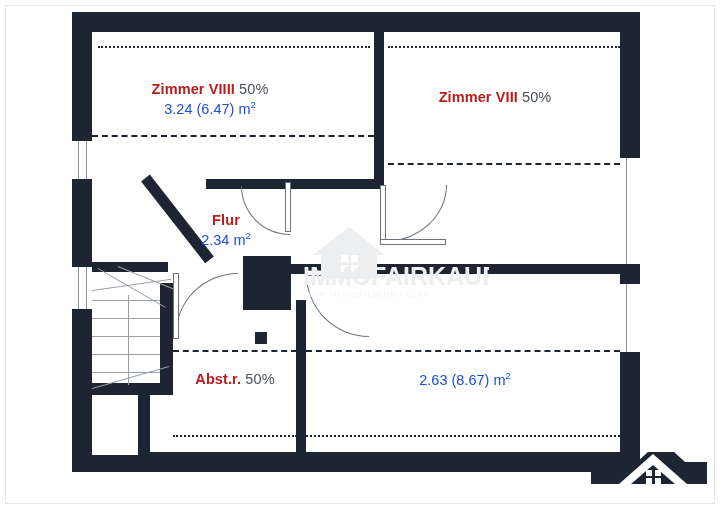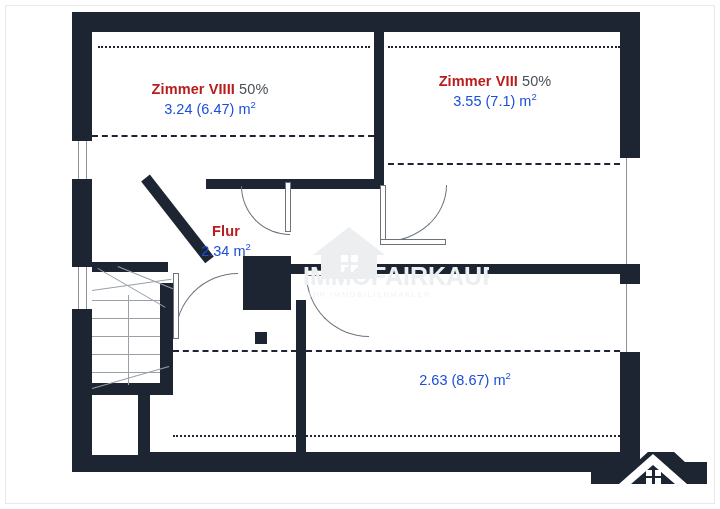--- a/index.html
+++ b/index.html
@@ -263,31 +263,31 @@
         <text x="0" y="62" font-family="Liberation Sans, sans-serif" font-size="25" font-weight="bold" fill="#eceef0">IMMOFAIRKAUF</text>
         <text x="6" y="74" font-family="Liberation Sans, sans-serif" font-size="7.5" letter-spacing="1.6" fill="#f1f2f4">IHR IMMOBILIENMAKLER</text>
       </svg>
     </div>
 
     <div class="room-label" style="left:65px; top:80px; width:290px;">
       <span class="ln1"><span class="nm">Zimmer VIIII</span> <span class="pc">50%</span></span>
       <span class="ln2"><span>3.24 (6.47) m</span><sup>2</sup></span>
     </div>
 
-    <div class="room-label" style="left:370px; top:72px; width:250px;">
+    <div class="room-label" style="left:370px; top:88px; width:250px;">
       <span class="ln1"><span class="nm">Zimmer VIII</span> <span class="pc">50%</span></span>
-      <span class="ln2"><span>3.55 (7.1) m</span><sup>2</sup></span>
-    </div>
-
-    <div class="room-label" style="left:166px; top:222px; width:120px;">
+    </div>
+
+    <div class="room-label" style="left:166px; top:211px; width:120px;">
       <span class="ln1"><span class="nm">Flur</span><span class="pc"></span></span>
       <span class="ln2"><span>2.34 m</span><sup>2</sup></span>
     </div>
 
     <div class="room-label" style="left:160px; top:370px; width:150px;">
+      <span class="ln1"><span class="nm">Abst.r.</span> <span class="pc">50%</span></span>
     </div>
 
     <div class="room-label" style="left:340px; top:370px; width:250px;">
       <span class="ln2"><span>2.63 (8.67) m</span><sup>2</sup></span>
     </div>
 
     <div id="brand-mark">
       <svg width="116" height="44" viewBox="0 0 116 44" xmlns="http://www.w3.org/2000/svg">
         <path d="M0 10 L46 10 L70 -12 L94 10 L116 10 L116 32 L0 32 Z" fill="#1c2531"></path>
         <path d="M28 32 L62 2 L96 32 Z" fill="#ffffff"></path>

